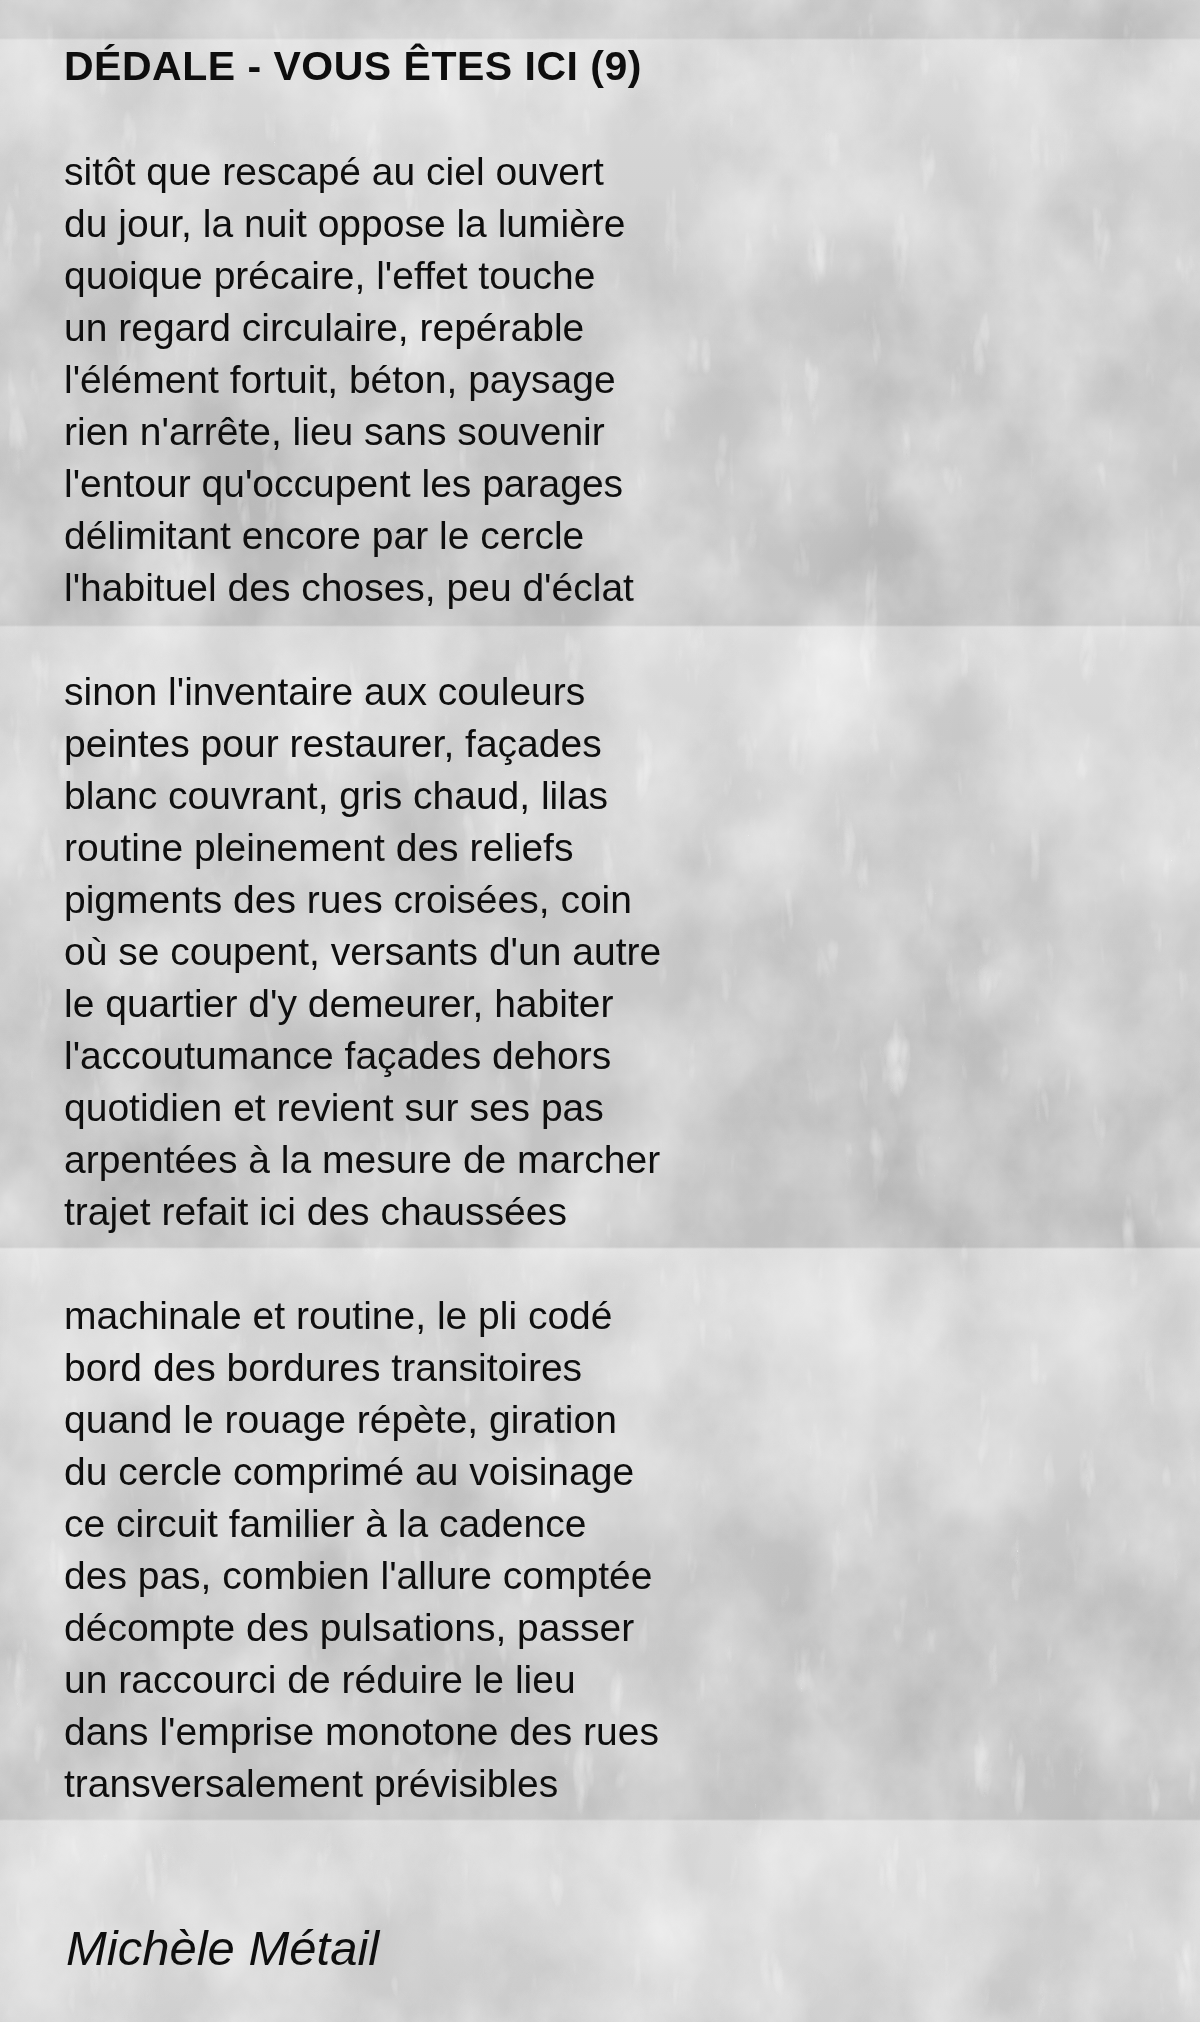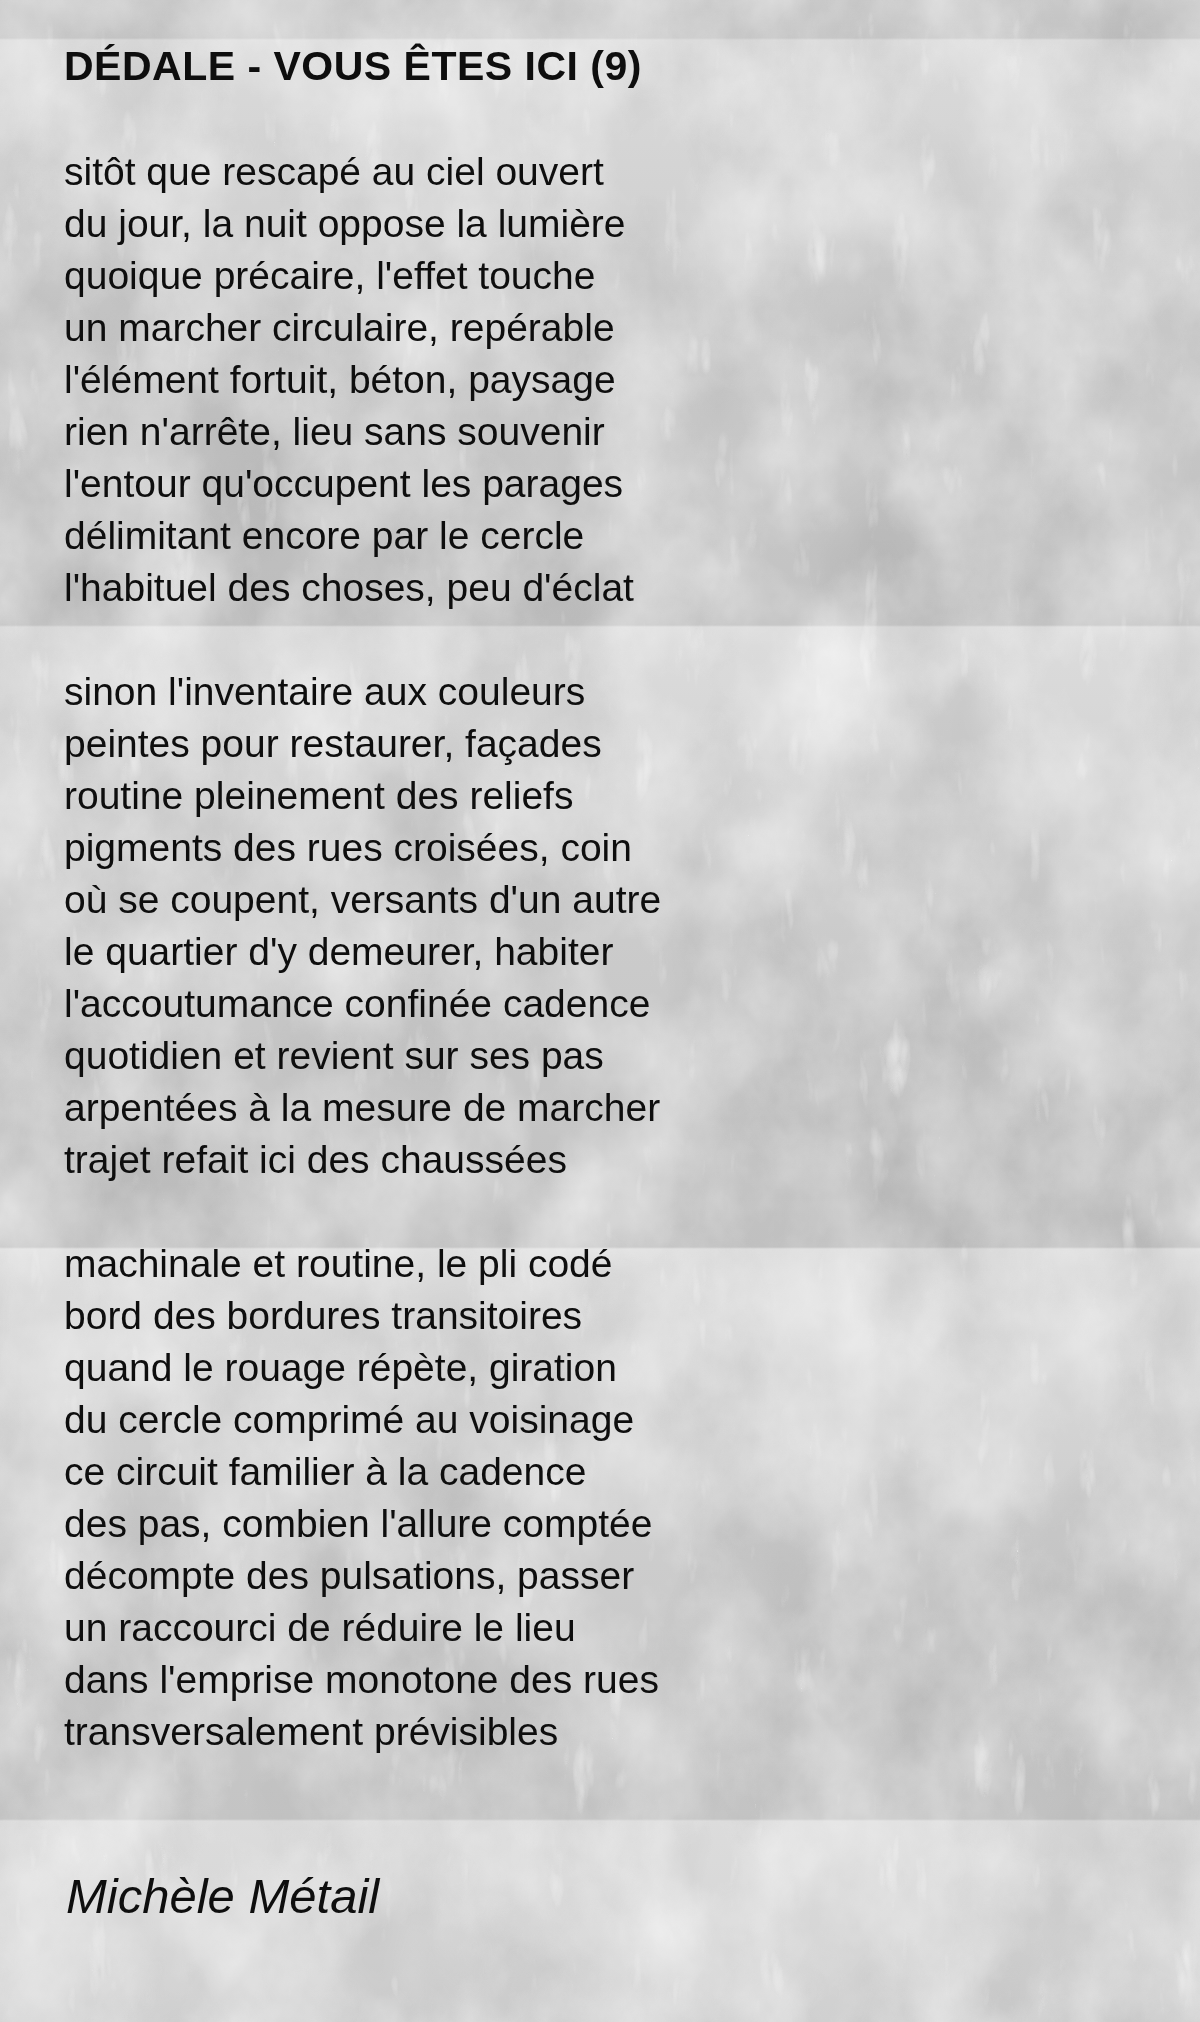--- a/index.html
+++ b/index.html
@@ -86,35 +86,36 @@
   </svg>
 
   <div class="content">
     <h1 class="title">DÉDALE - VOUS ÊTES ICI (9)</h1>
 
     <div class="poem">
         <div class="stanza">
           <div class="line">sitôt que rescapé au ciel ouvert</div>
           <div class="line">du jour, la nuit oppose la lumière</div>
           <div class="line">quoique précaire, l'effet touche</div>
-          <div class="line">un marcher circulaire, repérable</div>
+          <div class="line">un regard circulaire, repérable</div>
           <div class="line">l'élément fortuit, béton, paysage</div>
           <div class="line">rien n'arrête, lieu sans souvenir</div>
           <div class="line">l'entour qu'occupent les parages</div>
           <div class="line">délimitant encore par le cercle</div>
           <div class="line">l'habituel des choses, peu d'éclat</div>
         </div>
         <div class="stanza">
           <div class="line">sinon l'inventaire aux couleurs</div>
           <div class="line">peintes pour restaurer, façades</div>
+          <div class="line">blanc couvrant, gris chaud, lilas</div>
           <div class="line">routine pleinement des reliefs</div>
           <div class="line">pigments des rues croisées, coin</div>
           <div class="line">où se coupent, versants d'un autre</div>
           <div class="line">le quartier d'y demeurer, habiter</div>
-          <div class="line">l'accoutumance confinée cadence</div>
+          <div class="line">l'accoutumance façades dehors</div>
           <div class="line">quotidien et revient sur ses pas</div>
           <div class="line">arpentées à la mesure de marcher</div>
           <div class="line">trajet refait ici des chaussées</div>
         </div>
         <div class="stanza">
           <div class="line">machinale et routine, le pli codé</div>
           <div class="line">bord des bordures transitoires</div>
           <div class="line">quand le rouage répète, giration</div>
           <div class="line">du cercle comprimé au voisinage</div>
           <div class="line">ce circuit familier à la cadence</div>

